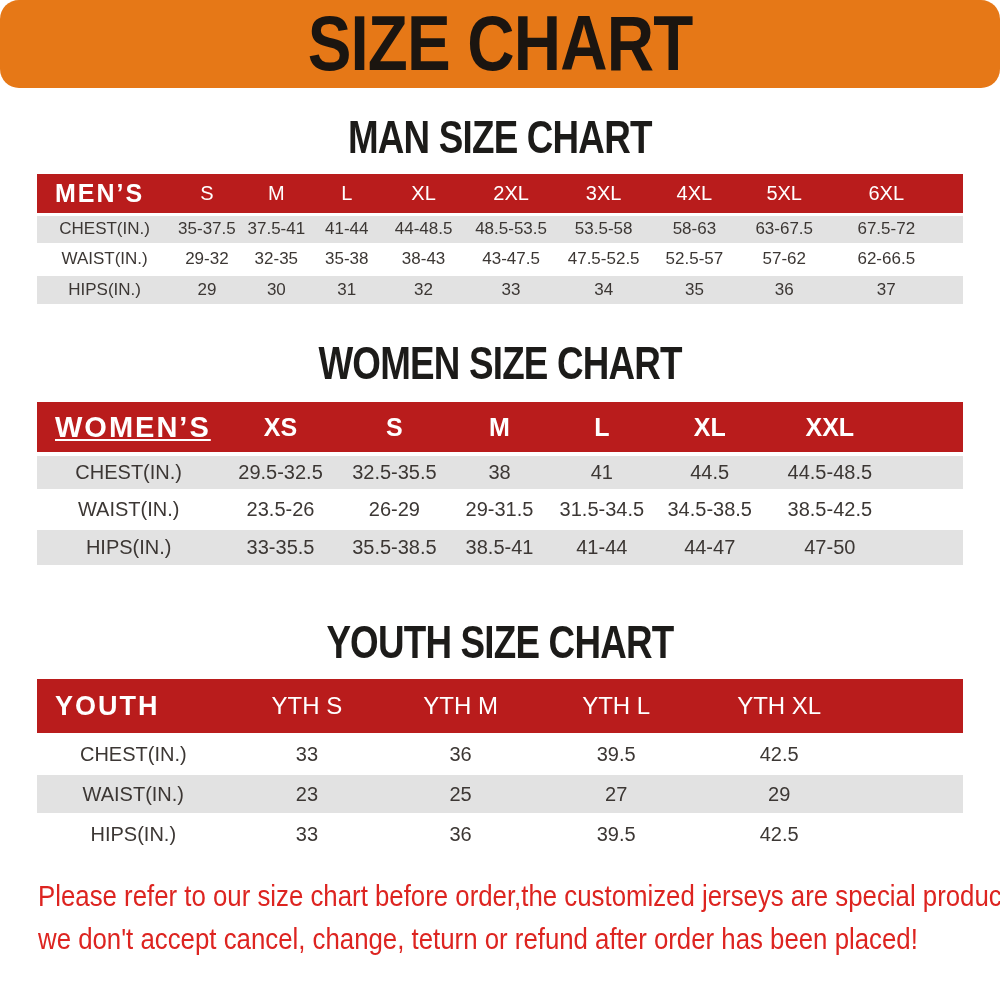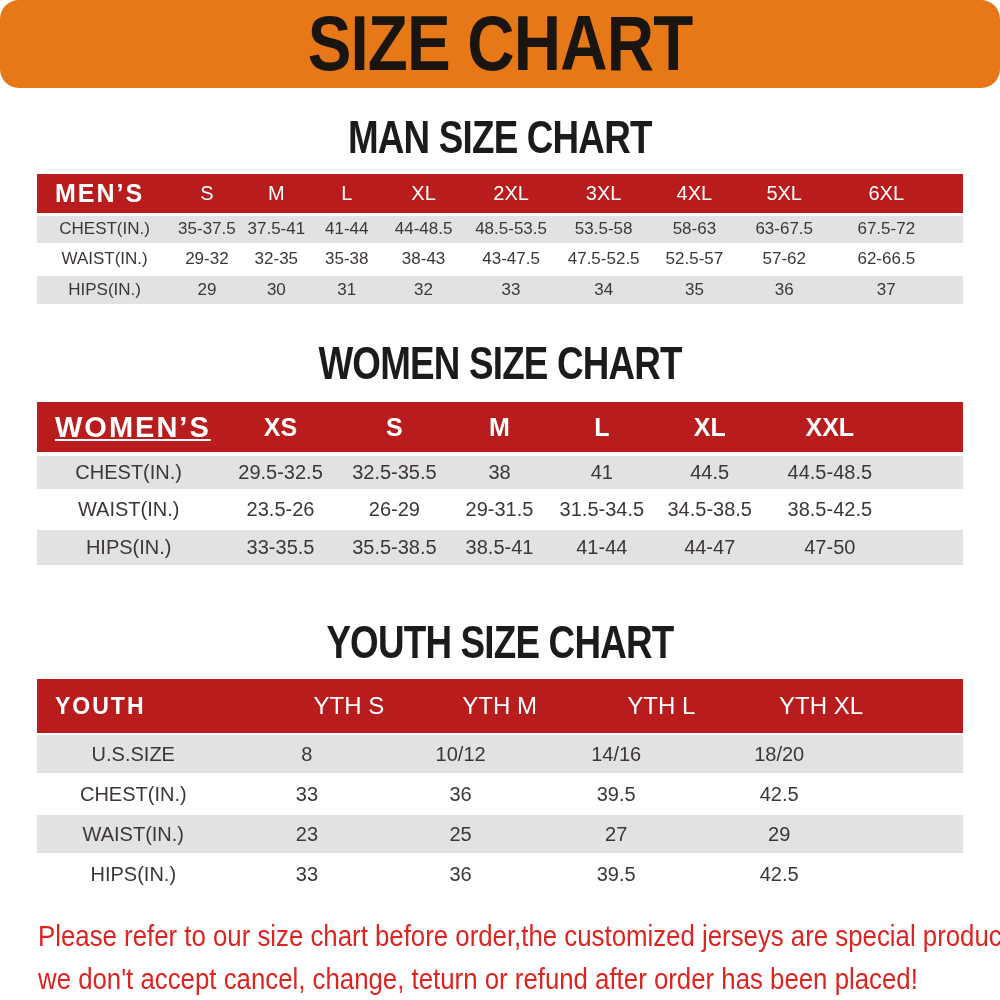--- a/index.html
+++ b/index.html
@@ -86,22 +86,22 @@
 
   
   .women-table { margin-top: 14px; }
   .women-table thead th { height: 52px; font-size: 25px; font-weight: bold; }
   .women-table thead th.lab { font-size: 29px; text-decoration: underline; }
   .women-table tbody td { height: 37px; font-size: 20px; border-top-width: 4px; }
   .women-table th:last-child, .women-table td:last-child { padding-right: 70px; }
 
   
   .youth-table { margin-top: 12px; }
-  .youth-table thead th { height: 55px; font-size: 24px; text-align: right; }
-  .youth-table thead th.lab { font-size: 23px; margin-top: 44px; }
+  .youth-table thead th { height: 55px; font-size: 24px; }
+  .youth-table thead th.lab { font-size: 27px; margin-top: 44px; }
   .youth-table tbody td { height: 40px; font-size: 20px; border-top-width: 2px; }
   .youth-table th:last-child, .youth-table td:last-child { padding-right: 100px; }
 
   
   .note {
     margin-top: 20px;
     padding-left: 38px;
     color: #dd2420;
   }
   .note .note-line {
@@ -262,27 +262,20 @@
   <thead>
     <tr>
       <th class="lab">YOUTH</th>
       <th>YTH S</th>
       <th>YTH M</th>
       <th>YTH L</th>
       <th>YTH XL</th>
     </tr>
   </thead>
   <tbody>
-    <tr class="gray">
-      <td>U.S.SIZE</td>
-      <td>8</td>
-      <td>10/12</td>
-      <td>14/16</td>
-      <td>18/20</td>
-    </tr>
     <tr>
       <td>CHEST(IN.)</td>
       <td>33</td>
       <td>36</td>
       <td>39.5</td>
       <td>42.5</td>
     </tr>
     <tr class="gray">
       <td>WAIST(IN.)</td>
       <td>23</td>

